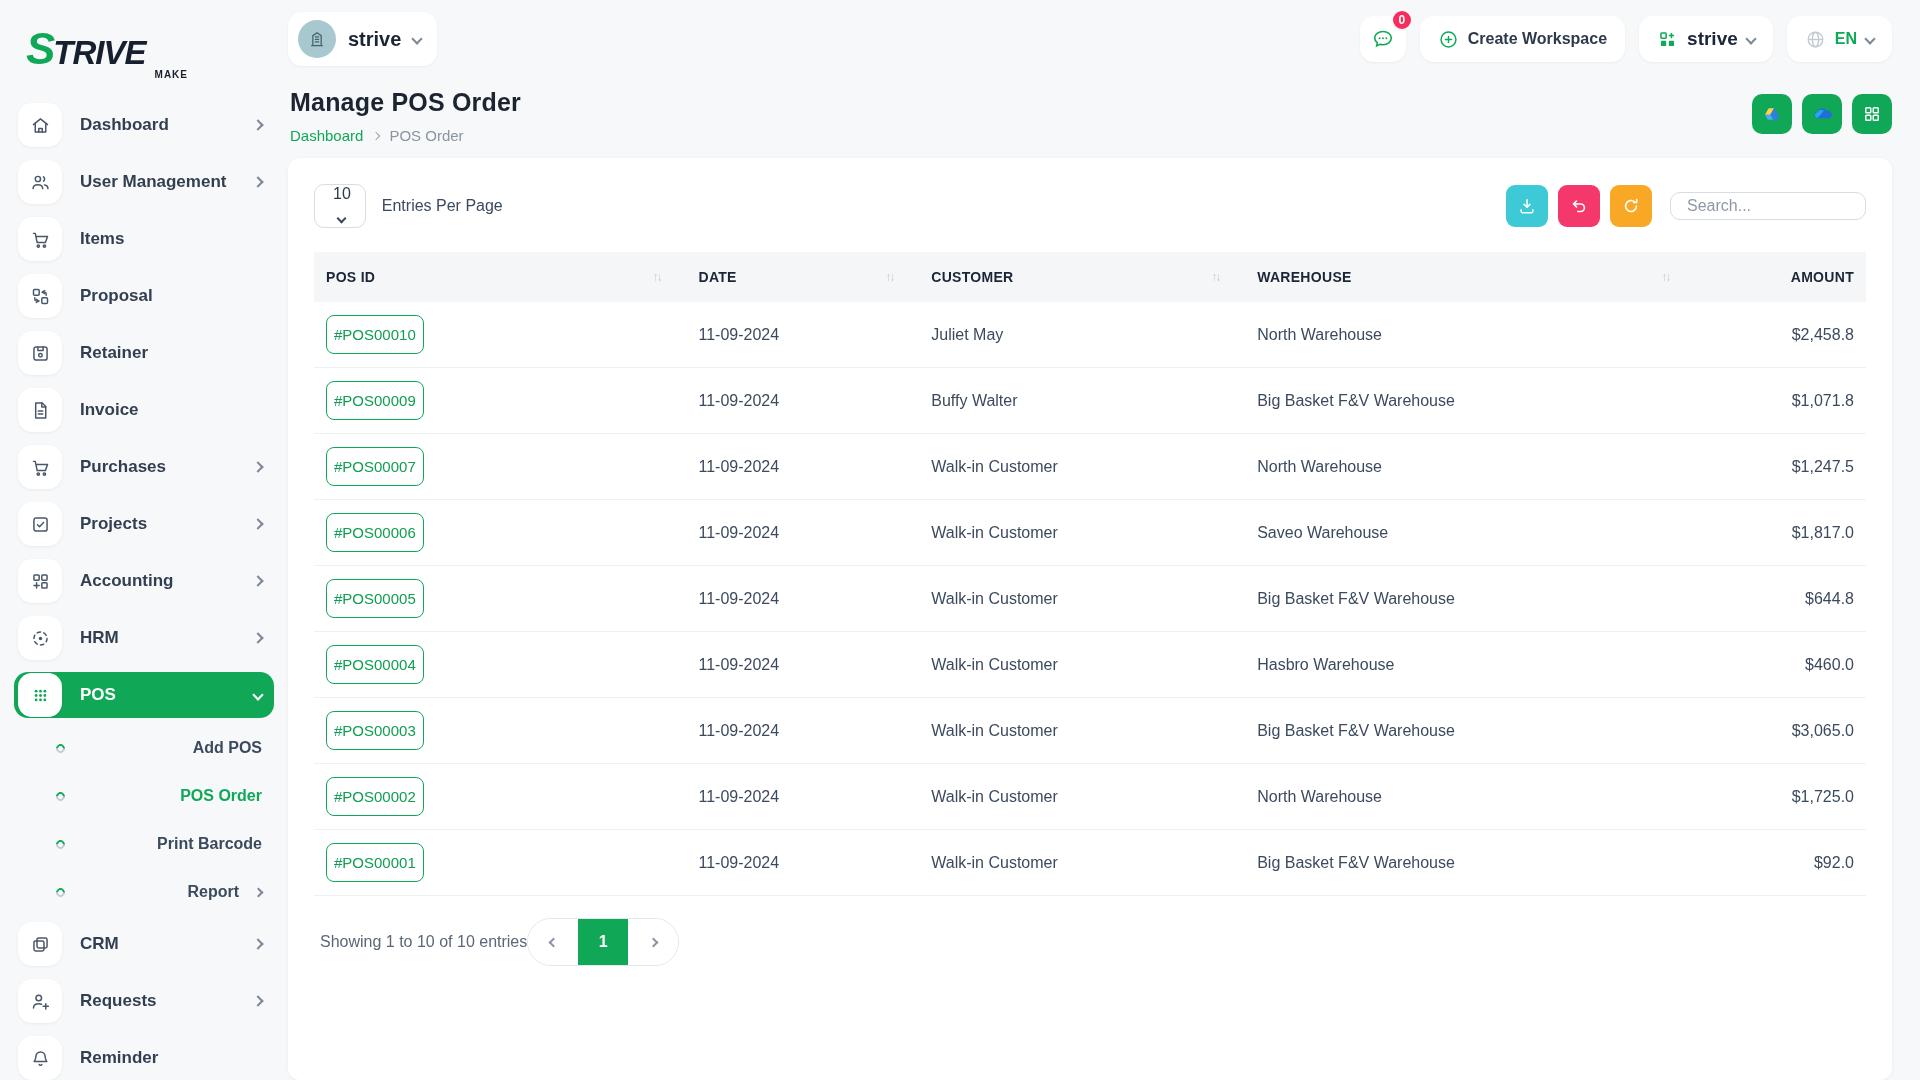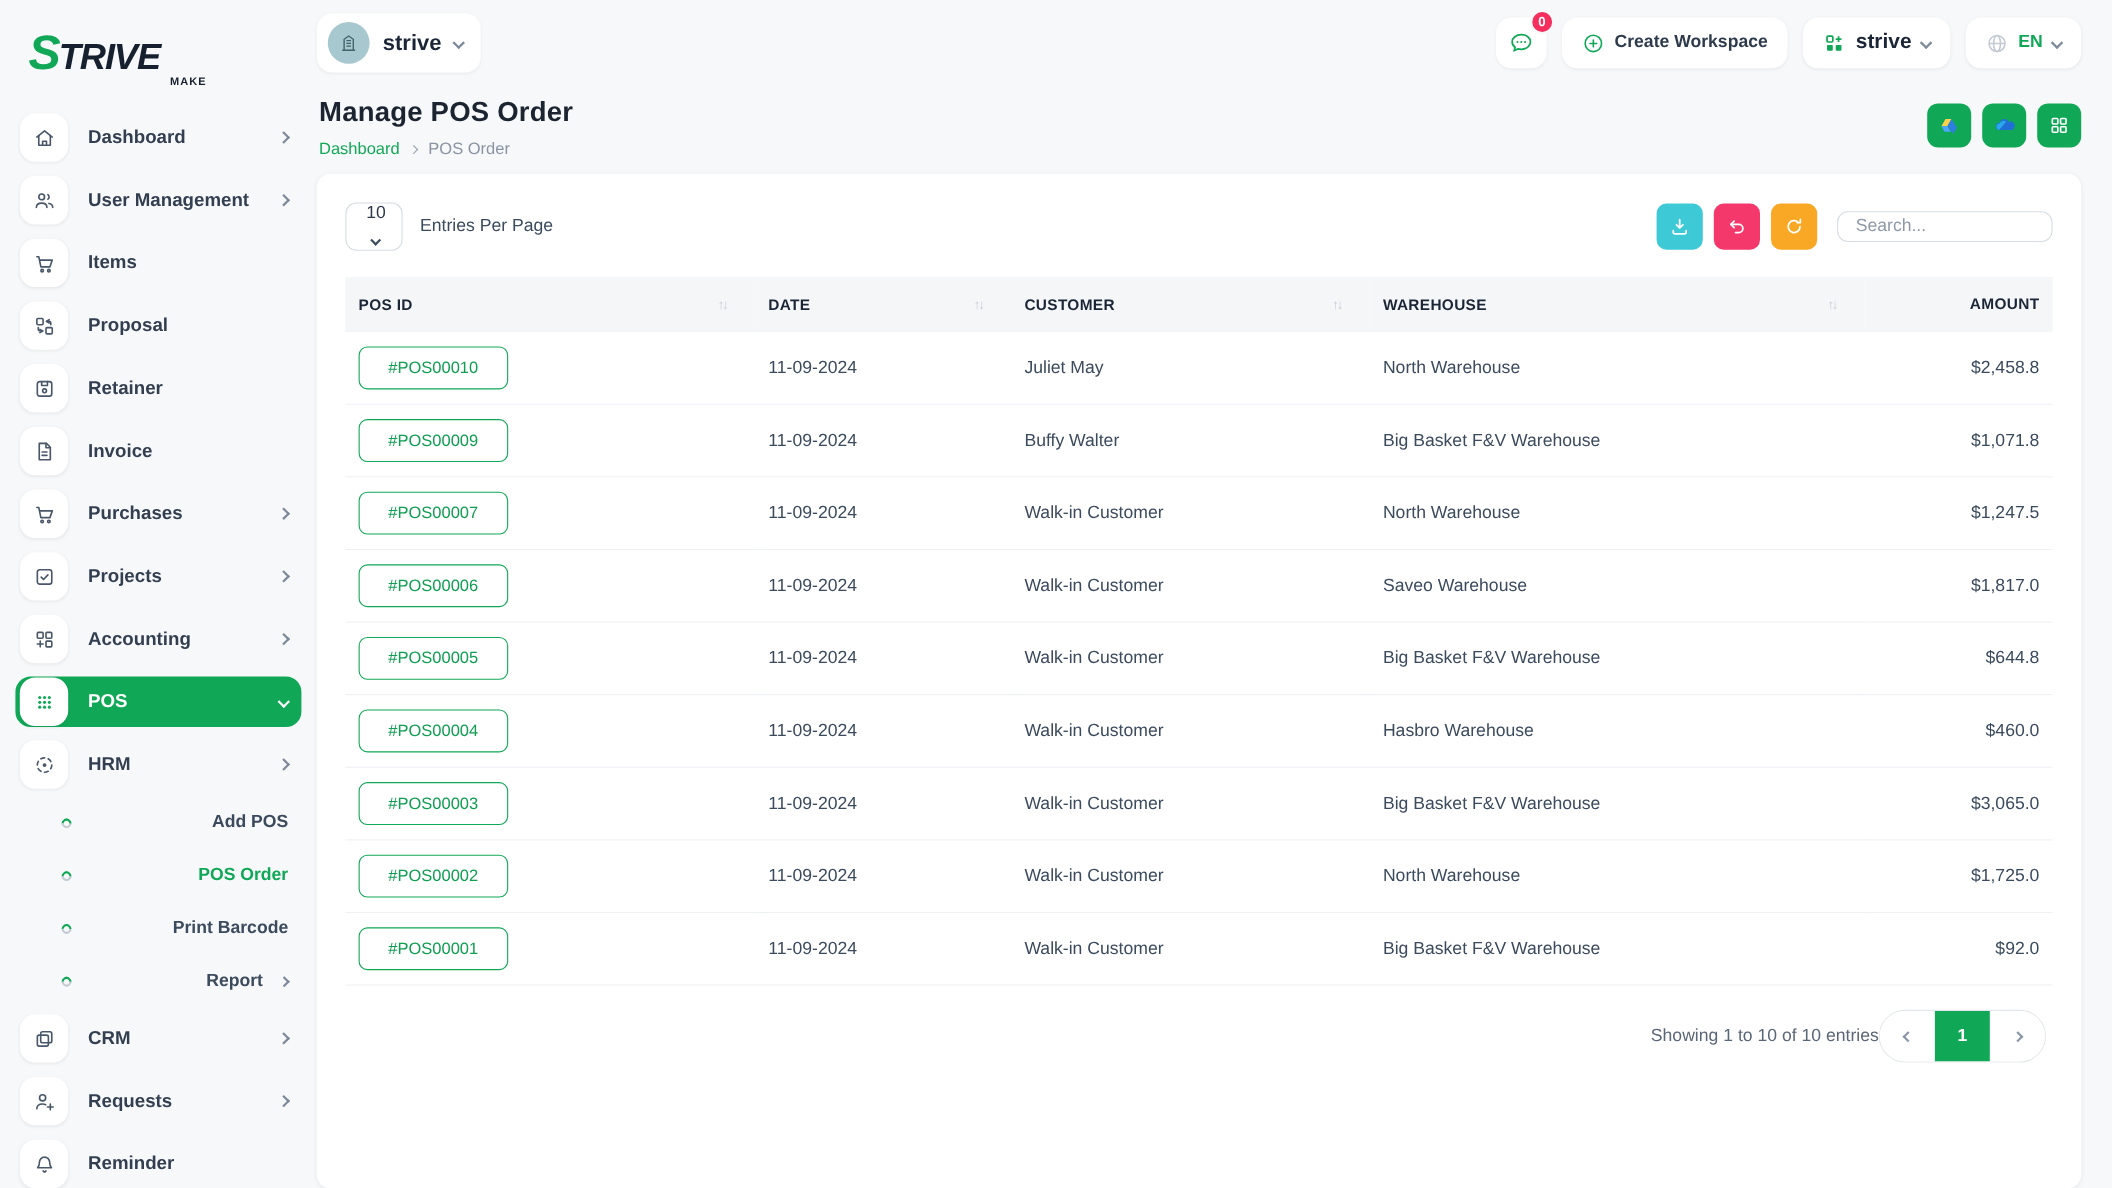--- a/index.html
+++ b/index.html
@@ -72,24 +72,24 @@
   .search-input::placeholder { color:#8e99a8; }
 
   table { width:100%; border-collapse:collapse; }
   thead th { background:#f4f6f8; padding:16px 12px; text-align:left; }
   .th-inner { display:flex; align-items:center; justify-content:space-between; }
   .th-label { font-size:14px; font-weight:700; color:#1b2536; letter-spacing:.3px; }
   .sort-ic { font-size:12px; color:#c6ccd6; letter-spacing:-2px; margin-right:14px; cursor:pointer; user-select:none; }
   th.amount, td.amount { text-align:right; }
   tbody td { padding:22px 12px; border-bottom:1px solid #eef1f4; font-size:16px; color:#3c4a5d; }
   tbody td.id-cell { padding:13px 12px; }
-  .pos-badge { display:inline-block; padding:10px 26px; border:1px solid #10a857; border-radius:8px; color:#0f9e52; font-size:15px; background:#fff; cursor:pointer; }
+  .pos-badge { display:inline-block; padding:10px 7px; border:1px solid #10a857; border-radius:8px; color:#0f9e52; font-size:15px; background:#fff; cursor:pointer; }
   col.c1{width:24%} col.c2{width:15%} col.c3{width:21%} col.c4{width:29%} col.c5{width:11%}
 
-  .card-footer { display:flex; align-items:center; justify-content:flex-end; padding:22px 6px 24px 6px; }
+  .card-footer { display:flex; align-items:center; justify-content:flex-start; padding:22px 6px 24px 6px; }
   .showing-text { font-size:16px; color:#5b6777; }
   .pagination { display:flex; border:1px solid #e3e7ec; border-radius:24px; overflow:hidden; background:#fff; }
   .page-btn { width:50px; height:46px; display:flex; align-items:center; justify-content:center; background:#fff; border:none; cursor:pointer; }
   .page-btn .chev { width:7px; height:7px; border-color:#8b97a6; }
   .chev.left { transform:rotate(135deg); }
   .page-current { width:50px; height:46px; display:flex; align-items:center; justify-content:center; background:#10a857; color:#fff; font-size:16px; font-weight:600; cursor:pointer; }
 </style>
 </head>
 <body>
 
@@ -201,20 +201,31 @@
       <div class="nav-item">
         <span class="nav-ic">
             <svg viewBox="0 0 24 24">
               <rect x="4.5" y="4.5" width="6" height="6" rx="1"></rect>
               <rect x="13.5" y="4.5" width="6" height="6" rx="1"></rect>
               <rect x="13.5" y="13.5" width="6" height="6" rx="1"></rect>
               <path d="M7.5 13.5 v6 M4.5 16.5 h6"></path>
             </svg>
           </span>
         <span class="nav-label">Accounting</span>
+        <span class="chev right"></span>
+      </div>
+
+      <div class="nav-item">
+        <span class="nav-ic">
+            <svg viewBox="0 0 24 24">
+              <circle cx="12" cy="12" r="7.5" stroke-dasharray="4 3.8"></circle>
+              <circle cx="12" cy="12" r="2" fill="#4a5769" stroke="none"></circle>
+            </svg>
+          </span>
+        <span class="nav-label">HRM</span>
         <span class="chev right"></span>
       </div>
 
       <div class="nav-item active">
         <span class="nav-ic">
             <svg viewBox="0 0 24 24">
               <g fill="#10a857" stroke="none">
                 <circle cx="7" cy="7" r="1.6"></circle>
                 <circle cx="12" cy="7" r="1.6"></circle>
                 <circle cx="17" cy="7" r="1.6"></circle>
@@ -222,31 +233,20 @@
                 <circle cx="12" cy="12" r="1.6"></circle>
                 <circle cx="17" cy="12" r="1.6"></circle>
                 <circle cx="7" cy="17" r="1.6"></circle>
                 <circle cx="12" cy="17" r="1.6"></circle>
                 <circle cx="17" cy="17" r="1.6"></circle>
               </g>
             </svg>
           </span>
         <span class="nav-label">POS</span>
         <span class="chev down"></span>
-      </div>
-
-      <div class="nav-item">
-        <span class="nav-ic">
-            <svg viewBox="0 0 24 24">
-              <circle cx="12" cy="12" r="7.5" stroke-dasharray="4 3.8"></circle>
-              <circle cx="12" cy="12" r="2" fill="#4a5769" stroke="none"></circle>
-            </svg>
-          </span>
-        <span class="nav-label">HRM</span>
-        <span class="chev right"></span>
       </div>
 
       <div class="sub-item">
         <span class="dot"></span>
         <span class="sub-label">Add POS</span>
       </div>
       <div class="sub-item active">
         <span class="dot"></span>
         <span class="sub-label">POS Order</span>
       </div>

